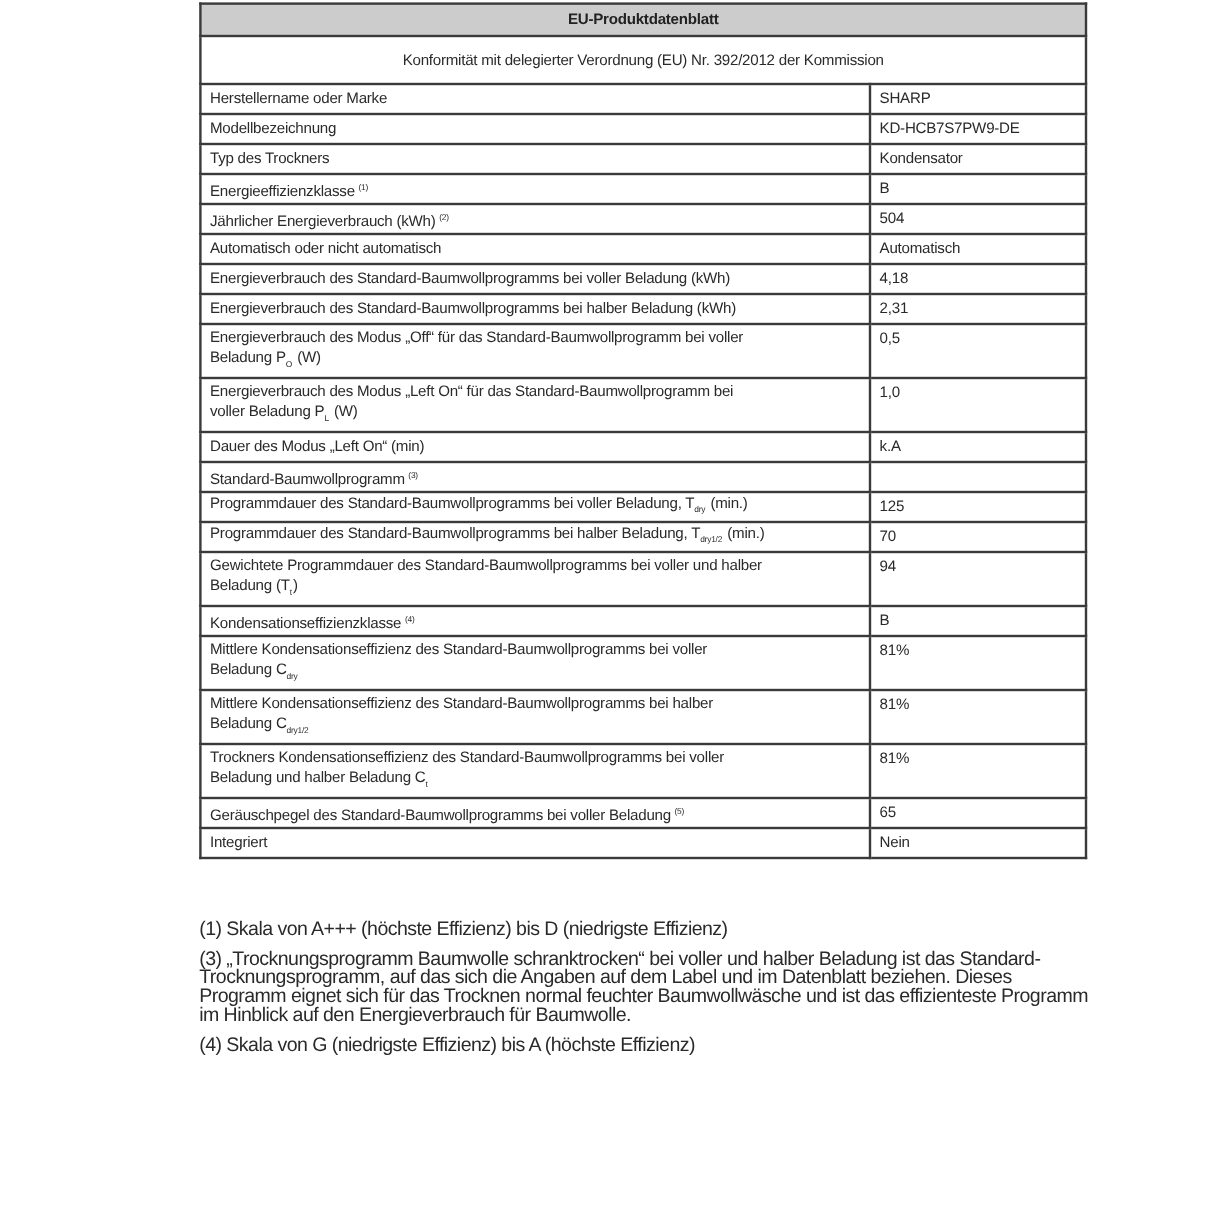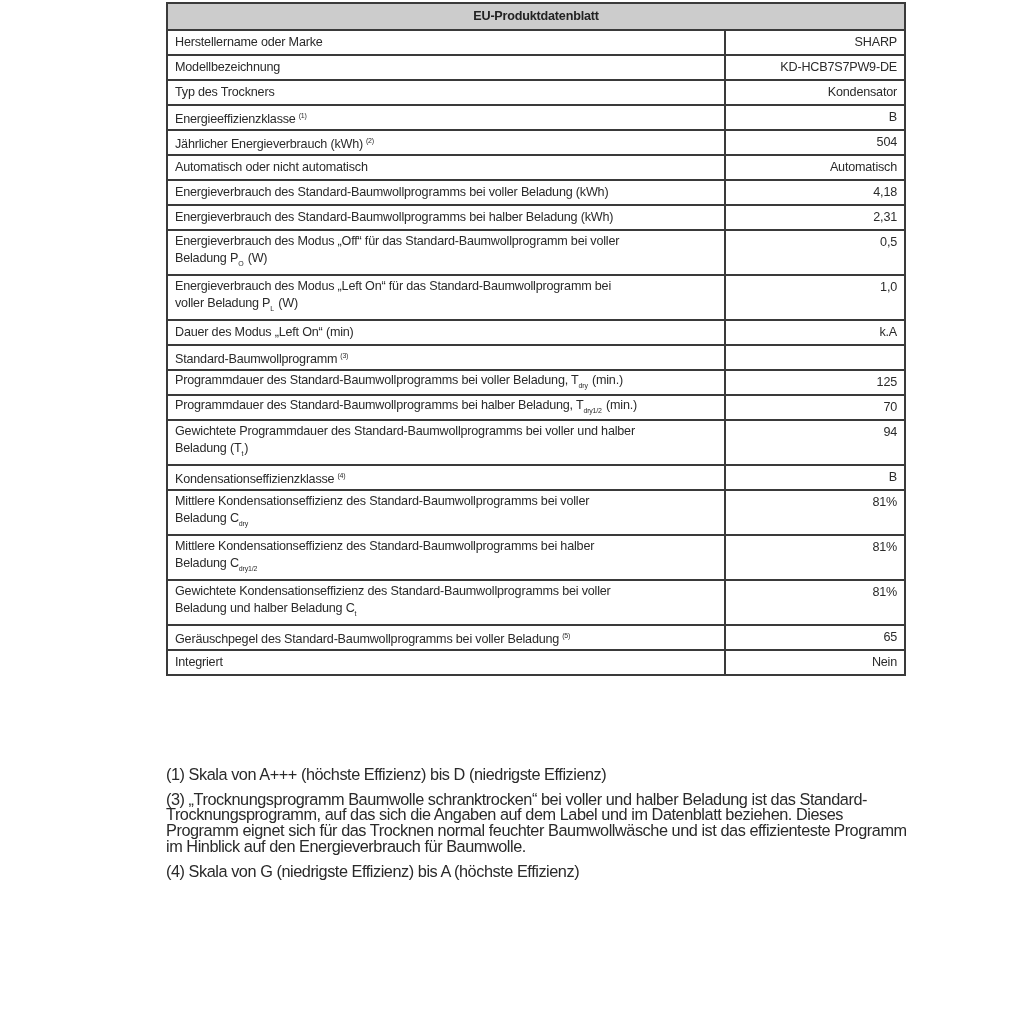--- a/index.html
+++ b/index.html
@@ -48,21 +48,21 @@
       vertical-align: top;
       padding-top: 4px;
       font-size: 12.6px;
     }
     col.c-label { width: 558px; }
     col.c-value { width: 180px; }
     tr.row td { height: 23px; }
     tr.row.tall td { height: 40px; }
     tr.row.tall td.value { vertical-align: top; padding-top: 3px; }
     tr.row.tall td.label { padding-top: 1px; padding-bottom: 1px; }
-    td.value { text-align: right; }
+    td.value { text-align: left; }
     sup.fn {
       font-size: 7px;
       vertical-align: 5px;
       margin-left: 3px;
     }
     sub.s {
       font-size: 7px;
       vertical-align: -4px;
       margin-left: 0px;
       margin-right: 1px;
@@ -87,20 +87,23 @@
 <div class="sheet">
   <table class="datasheet">
     <colgroup>
       <col class="c-label">
       <col class="c-value">
     </colgroup>
     <thead>
       <tr class="title-row">
         <th colspan="2">EU-Produktdatenblatt</th>
       </tr>
+      <tr class="subtitle-row">
+        <td colspan="2">Konformität mit delegierter Verordnung (EU) Nr. 392/2012 der Kommission</td>
+      </tr>
     </thead>
     <tbody>
 
       <tr class="row">
         <td class="label">Herstellername oder Marke</td>
         <td class="value">SHARP</td>
       </tr>
 
       <tr class="row">
         <td class="label">Modellbezeichnung</td>
@@ -182,21 +185,21 @@
         <td class="label"><span>Mittlere Kondensationseffizienz des Standard-Baumwollprogramms bei voller</span><br><span>Beladung C</span><sub class="s">dry</sub><span></span></td>
         <td class="value">81%</td>
       </tr>
 
       <tr class="row tall">
         <td class="label"><span>Mittlere Kondensationseffizienz des Standard-Baumwollprogramms bei halber</span><br><span>Beladung C</span><sub class="s">dry1/2</sub><span></span></td>
         <td class="value">81%</td>
       </tr>
 
       <tr class="row tall">
-        <td class="label"><span>Gewichtete Kondensationseffizienz des Standard-Baumwollprogramms bei voller</span><br><span>Beladung und halber Beladung C</span><sub class="s">t</sub><span></span></td>
+        <td class="label"><span>Trockners Kondensationseffizienz des Standard-Baumwollprogramms bei voller</span><br><span>Beladung und halber Beladung C</span><sub class="s">t</sub><span></span></td>
         <td class="value">81%</td>
       </tr>
 
       <tr class="row">
         <td class="label"><span>Geräuschpegel des Standard-Baumwollprogramms bei voller Beladung</span><sup class="fn">(5)</sup></td>
         <td class="value">65</td>
       </tr>
 
       <tr class="row">
         <td class="label">Integriert</td>

